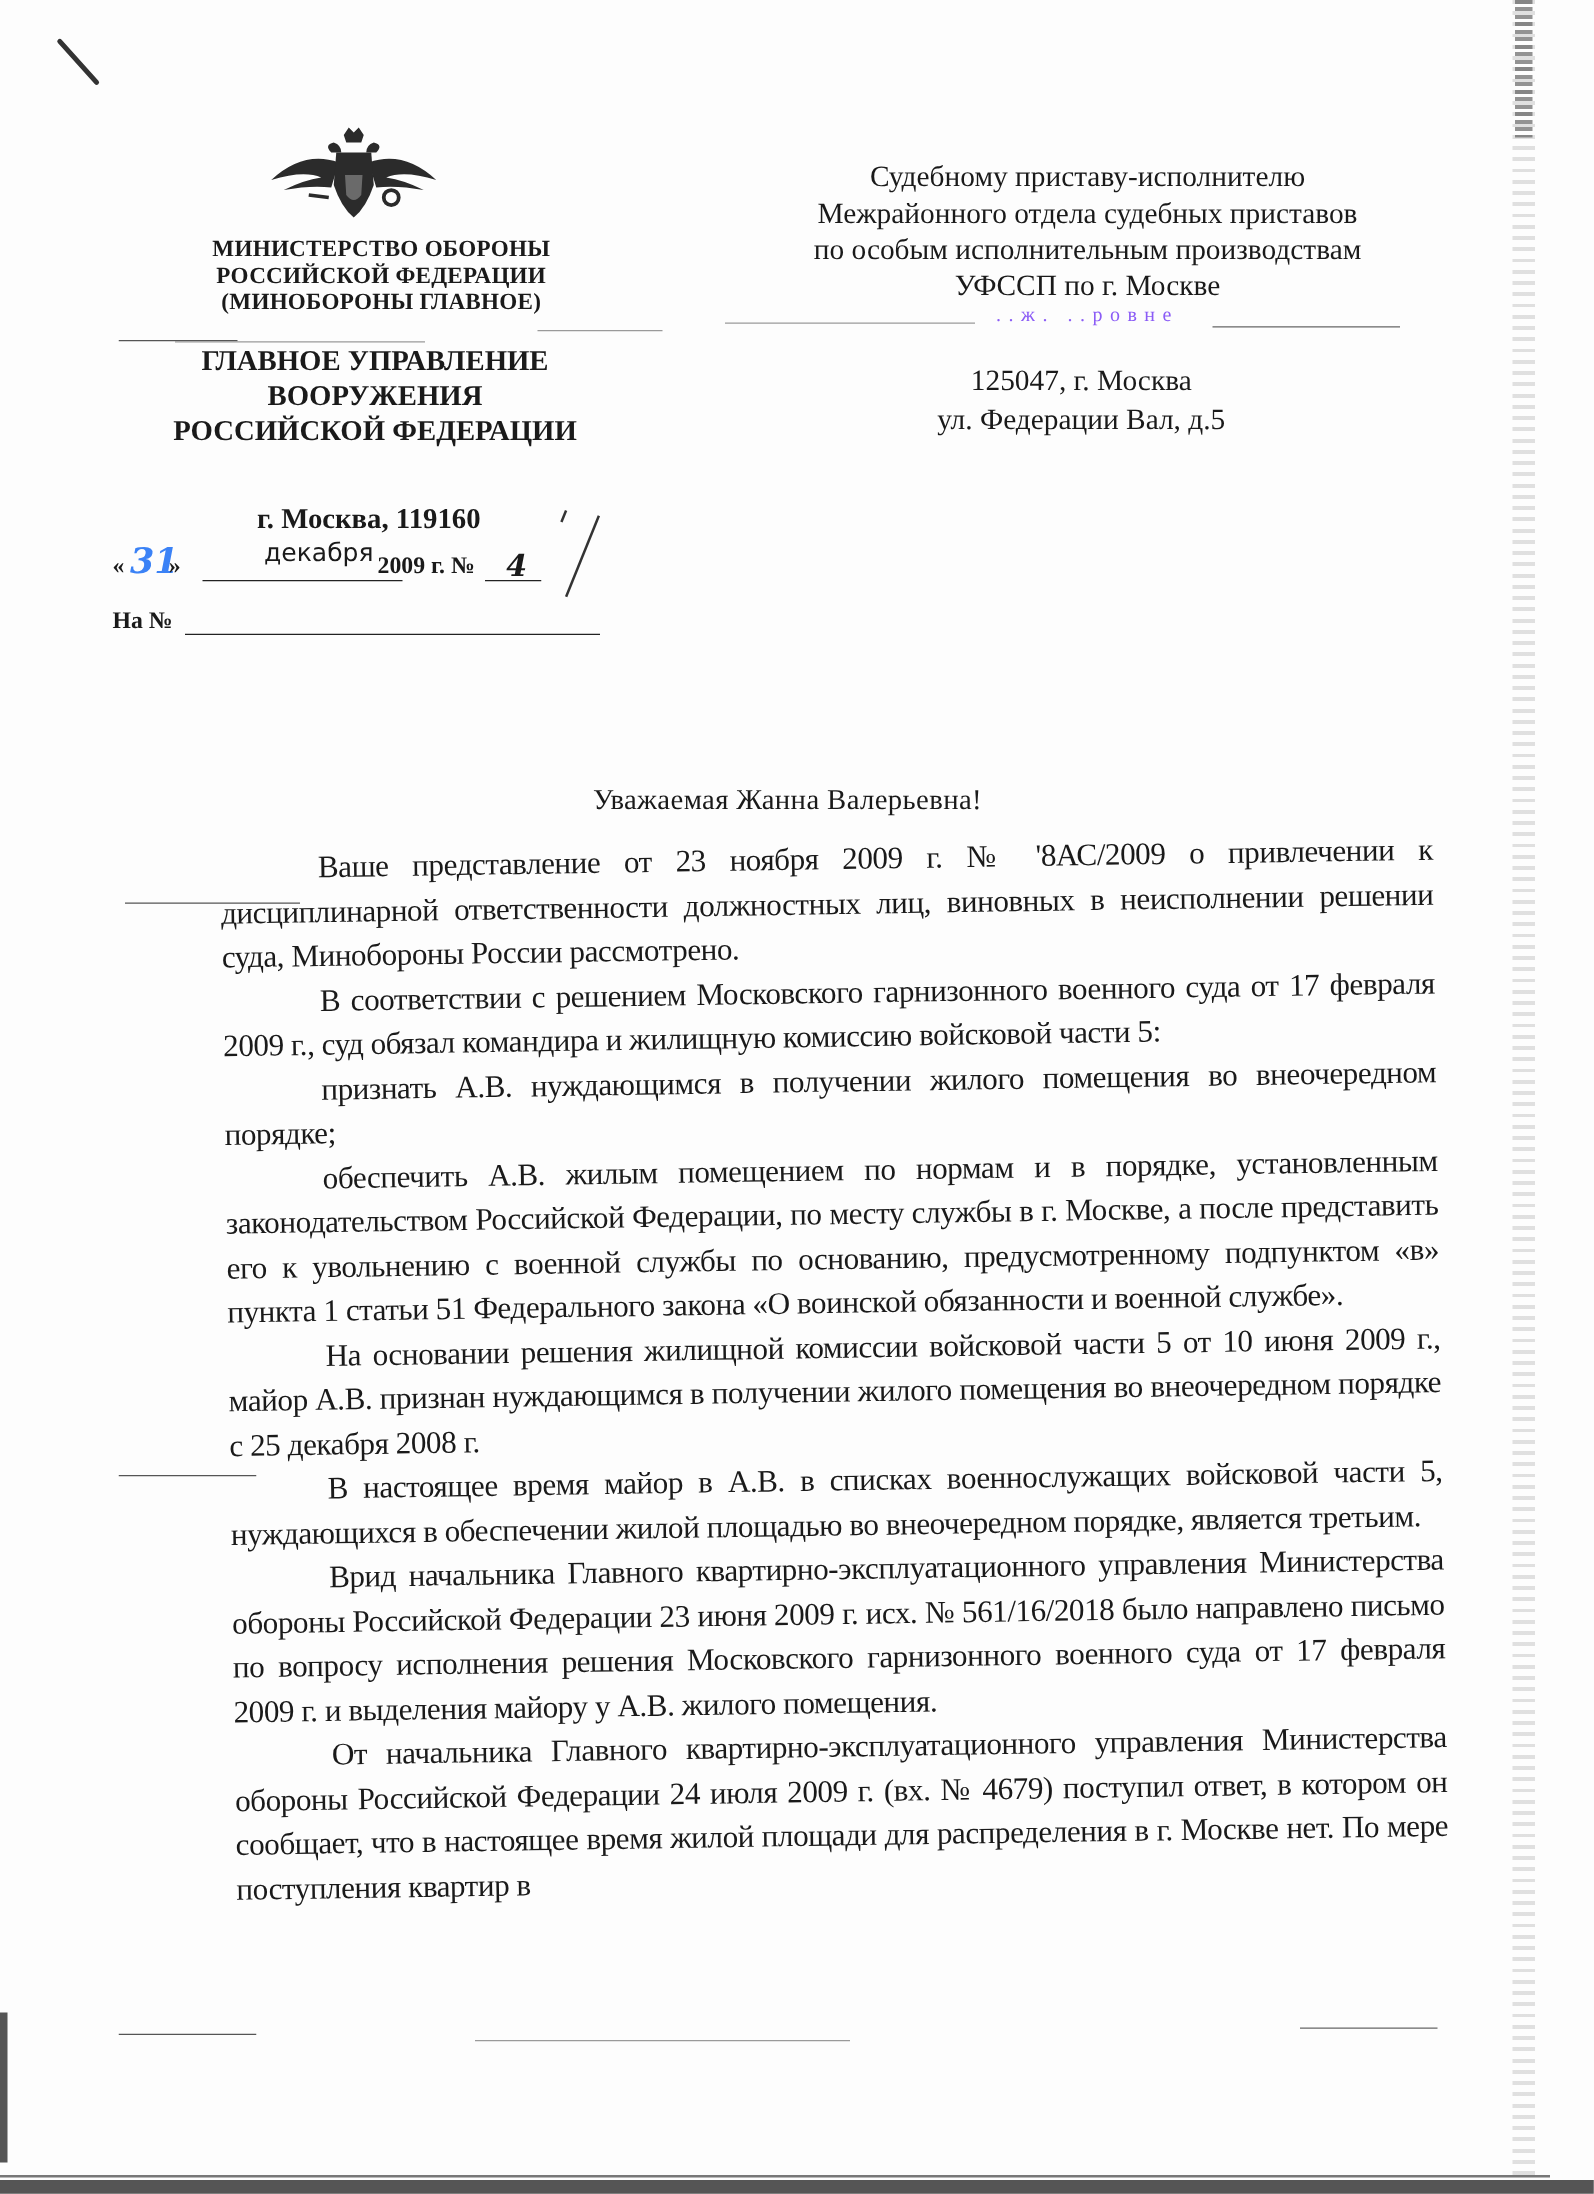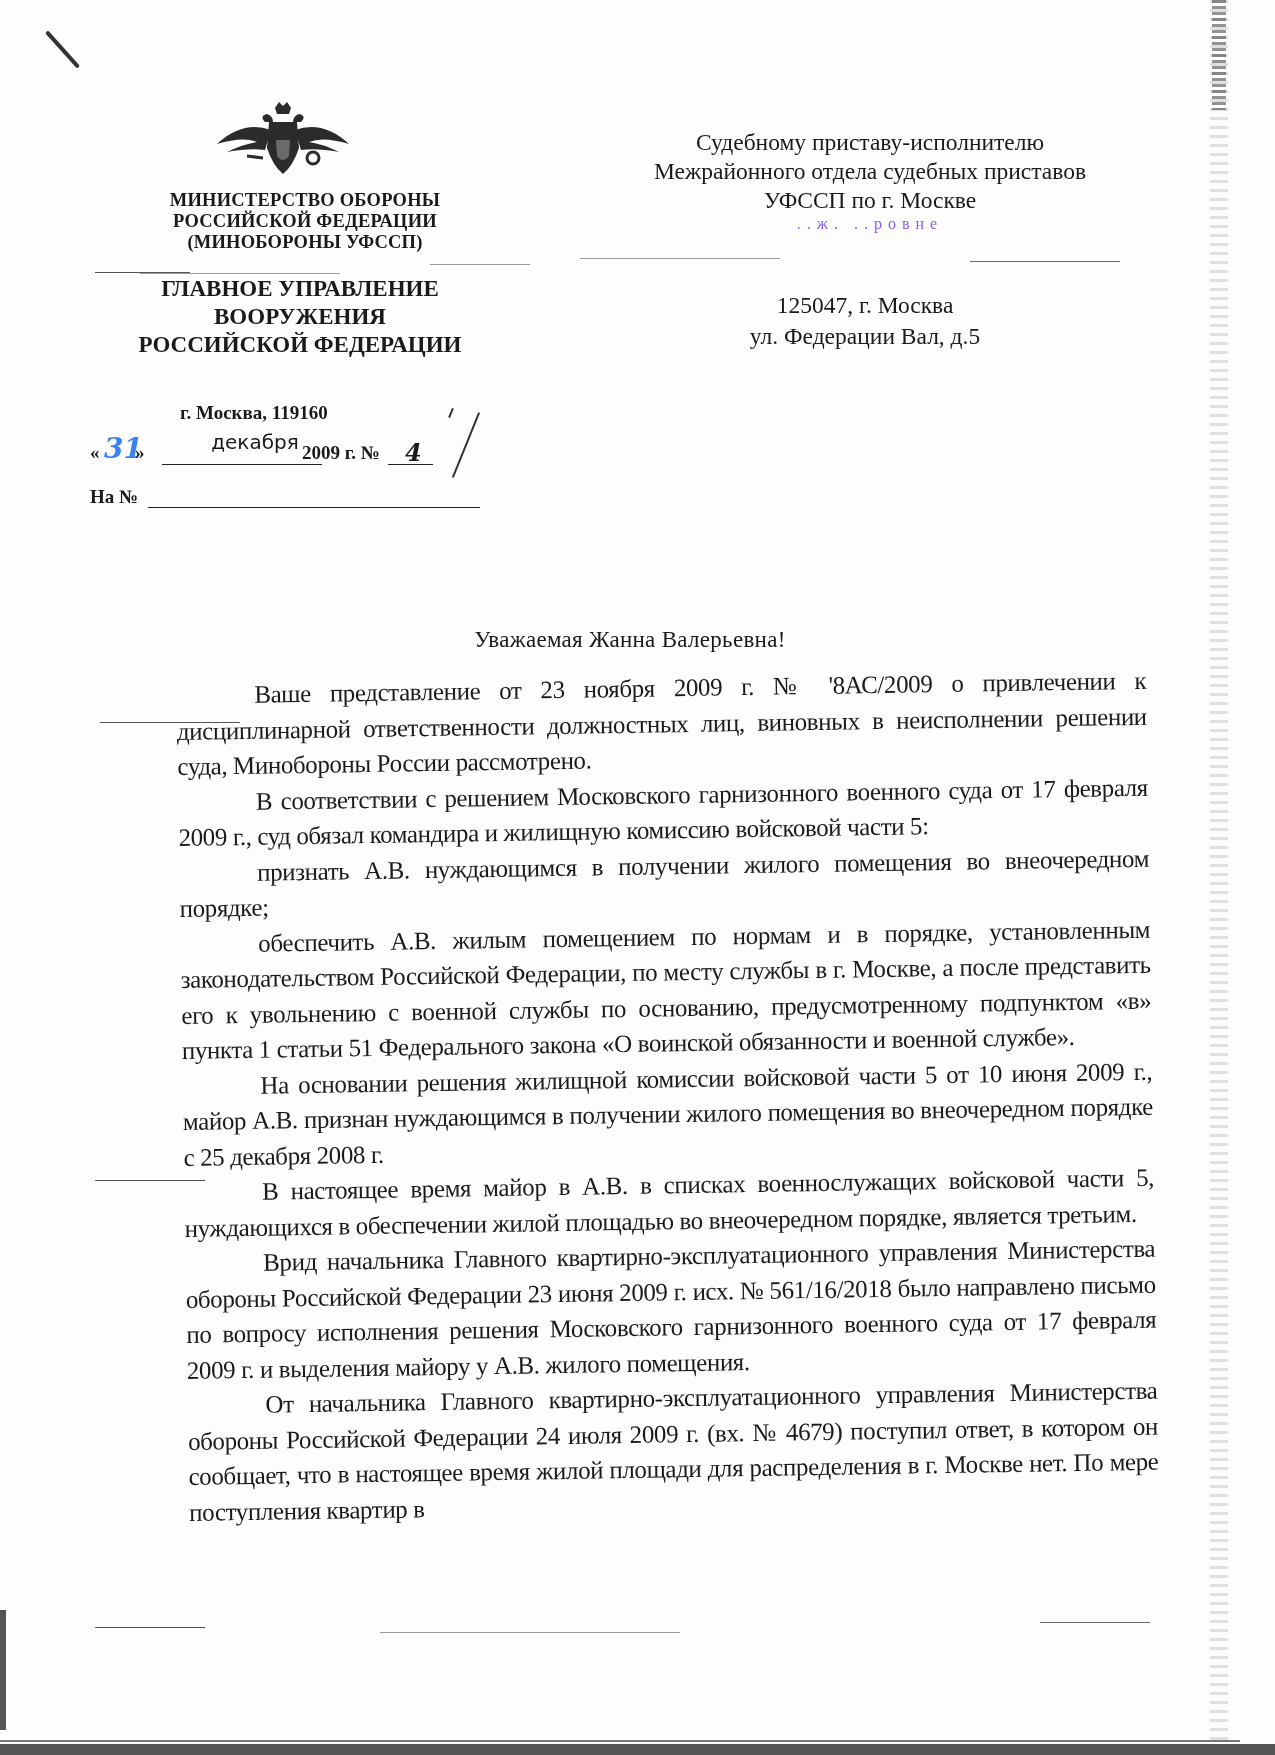--- a/index.html
+++ b/index.html
@@ -10,21 +10,21 @@
     .scan-edge-right-dark { position: absolute; left: 1212px; top: 0; width: 14px; height: 110px;
       background: repeating-linear-gradient(180deg, rgba(60,60,60,0.55) 0 3px, rgba(255,255,255,0) 3px 6px); }
     .scan-edge-left { position: absolute; left: 0; top: 1610px; width: 6px; height: 120px; background: #555; }
     .scan-bottom { position: absolute; left: 0; top: 1744px; width: 1275px; height: 11px; background: #555; }
     .scan-bottom-line { position: absolute; left: 0; top: 1740px; width: 1240px; height: 2px; background: #777; }
     .pen-mark { position: absolute; left: 45px; top: 33px; width: 4px; height: 48px; background: #333; transform: rotate(-42deg); transform-origin: top left; border-radius: 2px; }
 
     .emblem { position: absolute; left: 213px; top: 100px; width: 140px; height: 80px; }
     .ministry { position: absolute; left: 130px; top: 190px; width: 350px; text-align: center; font-size: 18.5px; line-height: 21px; font-weight: bold; letter-spacing: 0.2px; }
     .directorate { position: absolute; left: 100px; top: 275px; width: 400px; text-align: center; font-size: 23px; line-height: 28px; font-weight: bold; }
-    .city { position: absolute; left: 180px; top: 402px; width: 230px; text-align: left; font-size: 19px; font-weight: bold; }
+    .city { position: absolute; left: 180px; top: 402px; width: 230px; text-align: center; font-size: 23px; font-weight: bold; }
     .date-row { position: absolute; left: 90px; top: 430px; width: 440px; height: 40px; font-size: 19px; font-weight: bold; }
     .date-row .q-open { position: absolute; left: 0; top: 12px; }
     .date-row .day { position: absolute; left: 14px; top: 2px; font-family: "DejaVu Serif", serif; font-style: italic; font-size: 28px; font-weight: bold; color: #3b82f6; }
     .date-row .q-close { position: absolute; left: 45px; top: 12px; }
     .date-row .month { position: absolute; left: 100px; top: 0; width: 130px; text-align: center; font-family: "DejaVu Sans", sans-serif; font-weight: normal; font-size: 20px; }
     .date-row .month-line { position: absolute; left: 72px; top: 34px; width: 160px; height: 1px; background: #222; }
     .date-row .year { position: absolute; left: 212px; top: 12px; }
     .date-row .num-line { position: absolute; left: 298px; top: 34px; width: 45px; height: 1px; background: #222; }
     .date-row .num { position: absolute; left: 315px; top: 8px; font-family: "DejaVu Serif", serif; font-style: italic; font-size: 24px; }
     .slash1 { position: absolute; left: 465px; top: 410px; width: 2px; height: 70px; background: #333; transform: rotate(22deg); }
@@ -69,21 +69,21 @@
 
     <path d="M56 22 L84 22 L86 48 Q80 66 70 74 Q60 66 54 48 Z" fill="#2b2b2b"></path>
     <path d="M63 40 L77 40 L76 56 Q70 64 64 56 Z" fill="#6a6a6a"></path>
     <circle cx="100" cy="58" r="6" fill="none" stroke="#2b2b2b" stroke-width="3"></circle>
     <path d="M34 56 L50 58" stroke="#2b2b2b" stroke-width="3"></path>
   </svg>
 
   <div class="ministry">
     <div>МИНИСТЕРСТВО ОБОРОНЫ</div>
     <div>РОССИЙСКОЙ ФЕДЕРАЦИИ</div>
-    <div>(МИНОБОРОНЫ УФССП)</div>
+    <div>(МИНОБОРОНЫ ГЛАВНОЕ)</div>
   </div>
 
   <div class="dash-line" style="left:95px; top:272px; width:95px; background:#555;"></div>
   <div class="dash-line" style="left:140px; top:273px; width:200px;"></div>
   <div class="dash-line" style="left:430px; top:264px; width:100px;"></div>
 
   <div class="directorate">
     <div>ГЛАВНОЕ УПРАВЛЕНИЕ</div>
     <div>ВООРУЖЕНИЯ</div>
     <div>РОССИЙСКОЙ ФЕДЕРАЦИИ</div>
@@ -105,20 +105,21 @@
   <div class="slash2"></div>
 
   <div class="ref-row">
     <span>На №</span>
     <span class="ref-line"></span>
   </div>
 
   <div class="addressee">
     <div>Судебному приставу-исполнителю</div>
     <div>Межрайонного отдела судебных приставов</div>
+    <div>по особым исполнительным производствам</div>
     <div>УФССП по г. Москве</div>
     <div class="faded">..ж.          ..ровне</div>
   </div>
   <div class="dash-line" style="left:580px; top:258px; width:200px;"></div>
   <div class="dash-line" style="left:970px; top:261px; width:150px; background:#666;"></div>
 
   <div class="address">
     <div>125047, г. Москва</div>
     <div>ул. Федерации Вал, д.5</div>
   </div>

